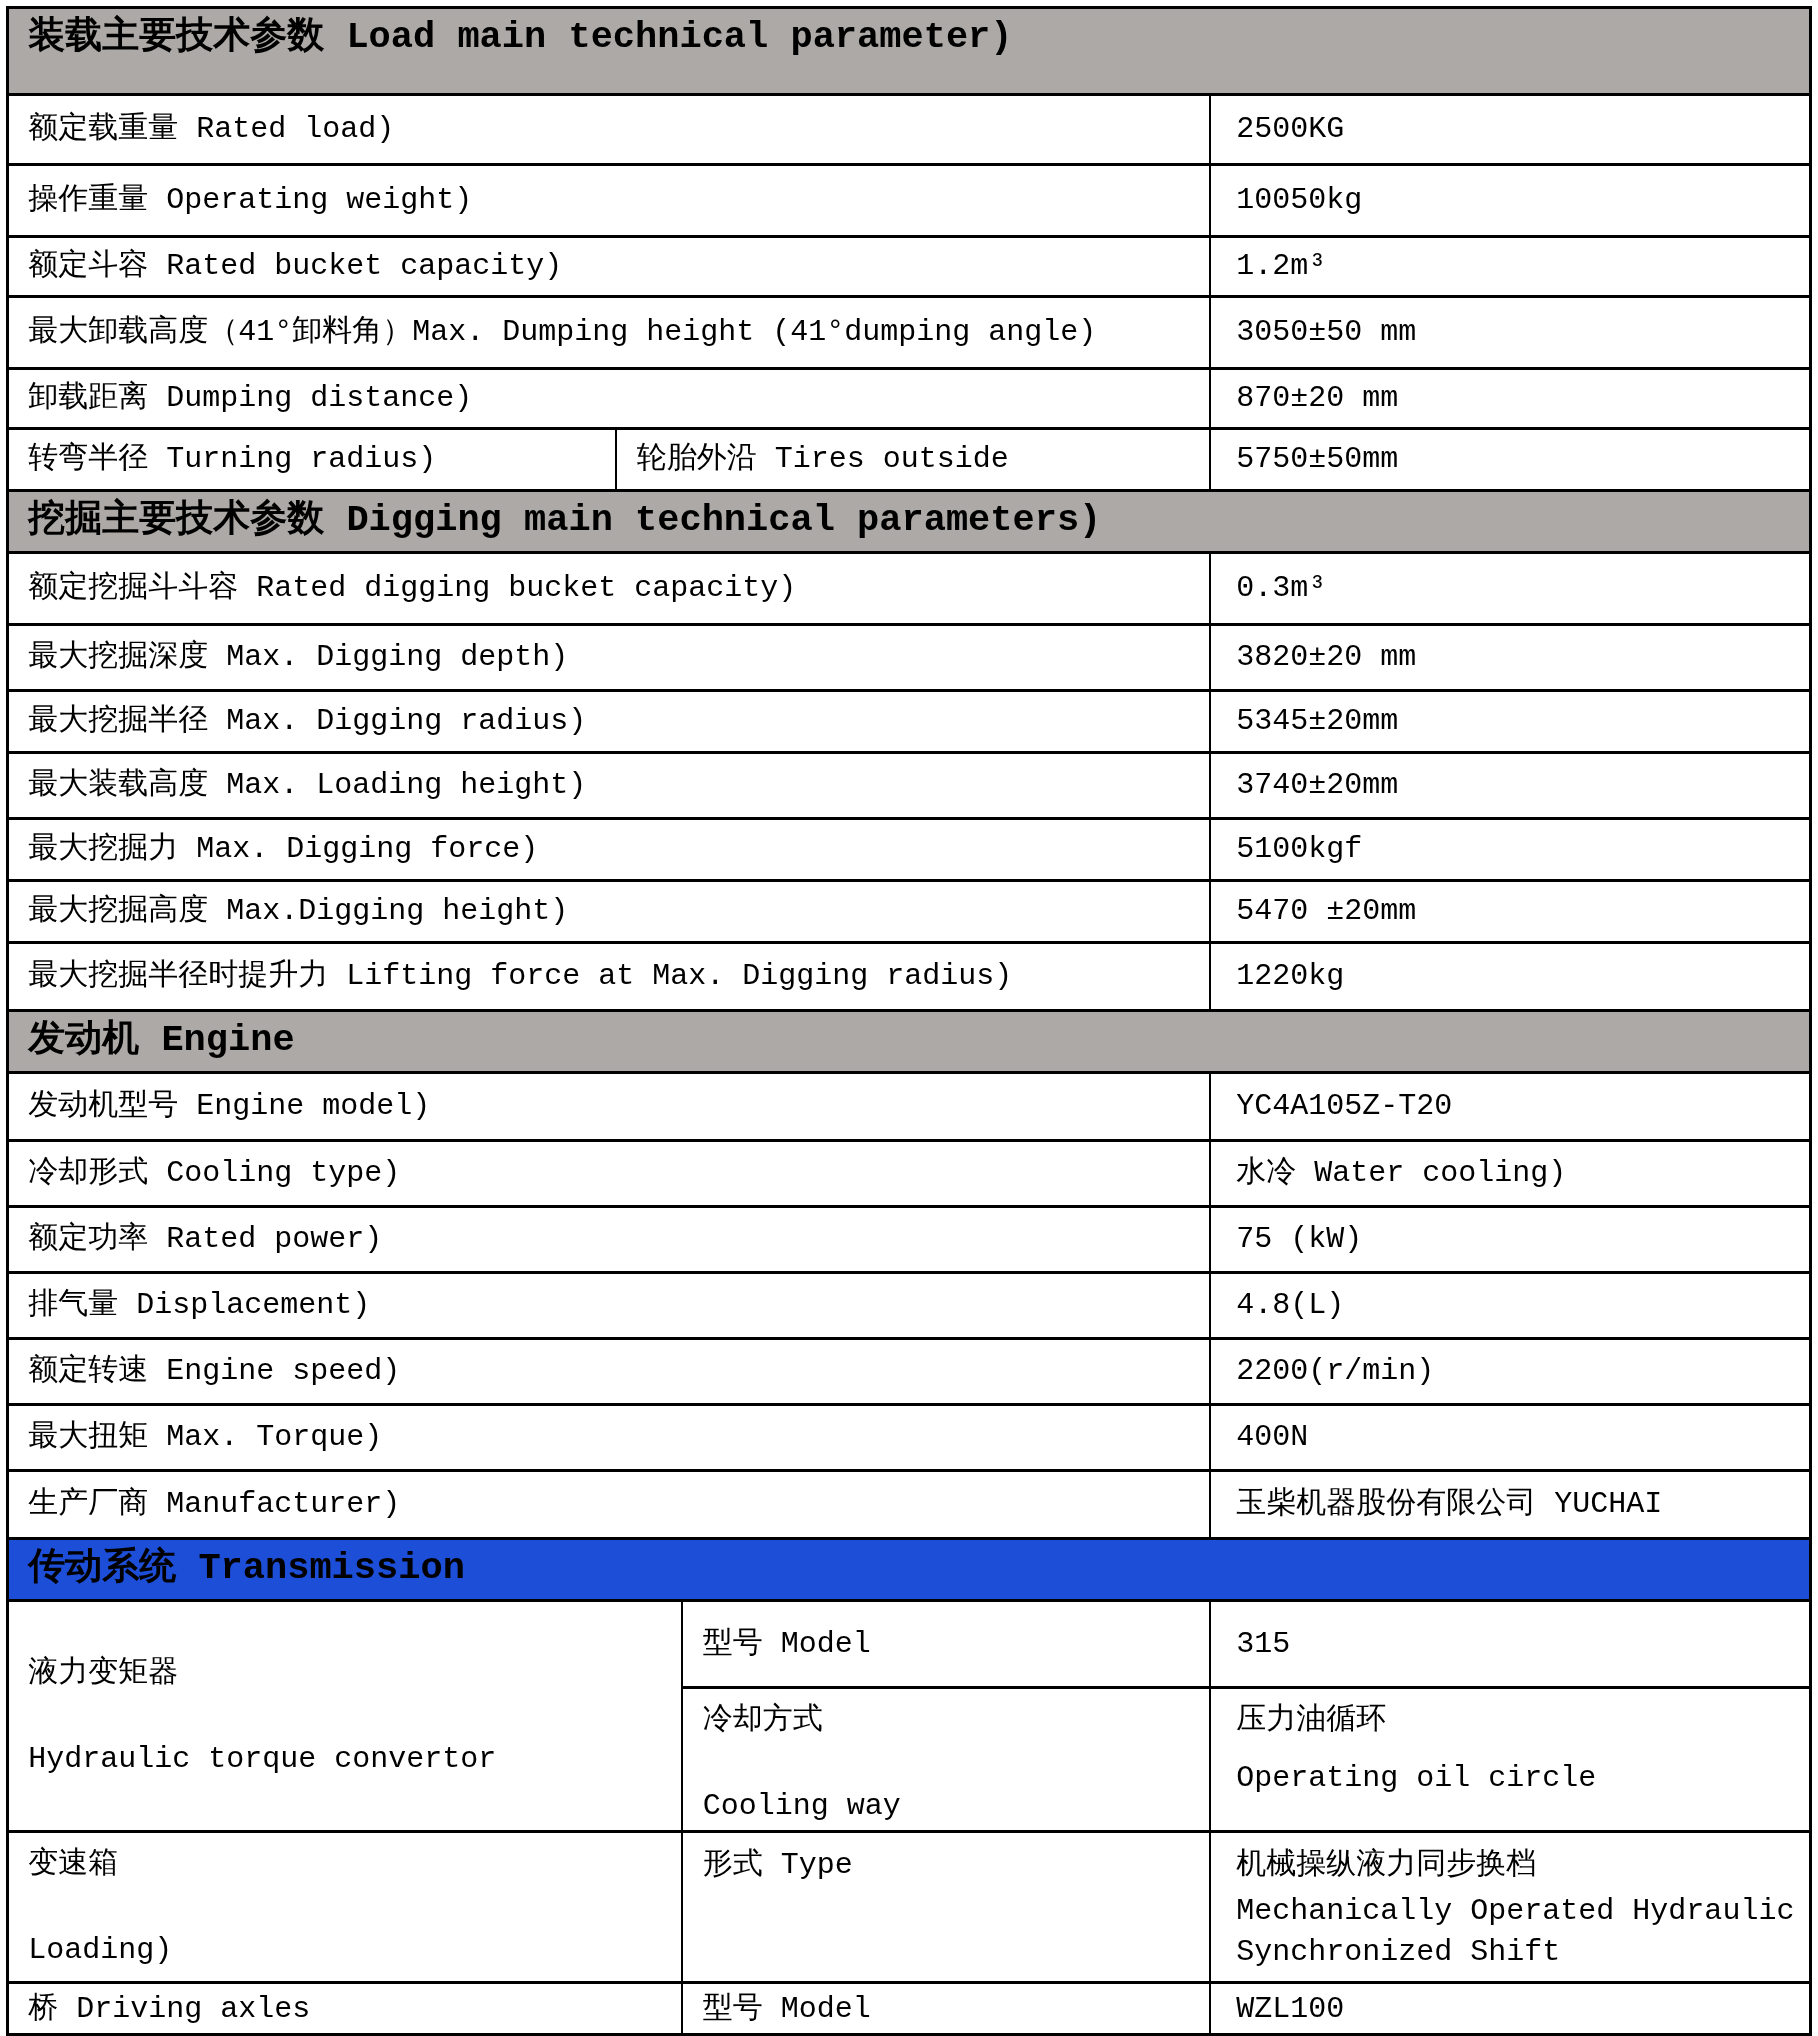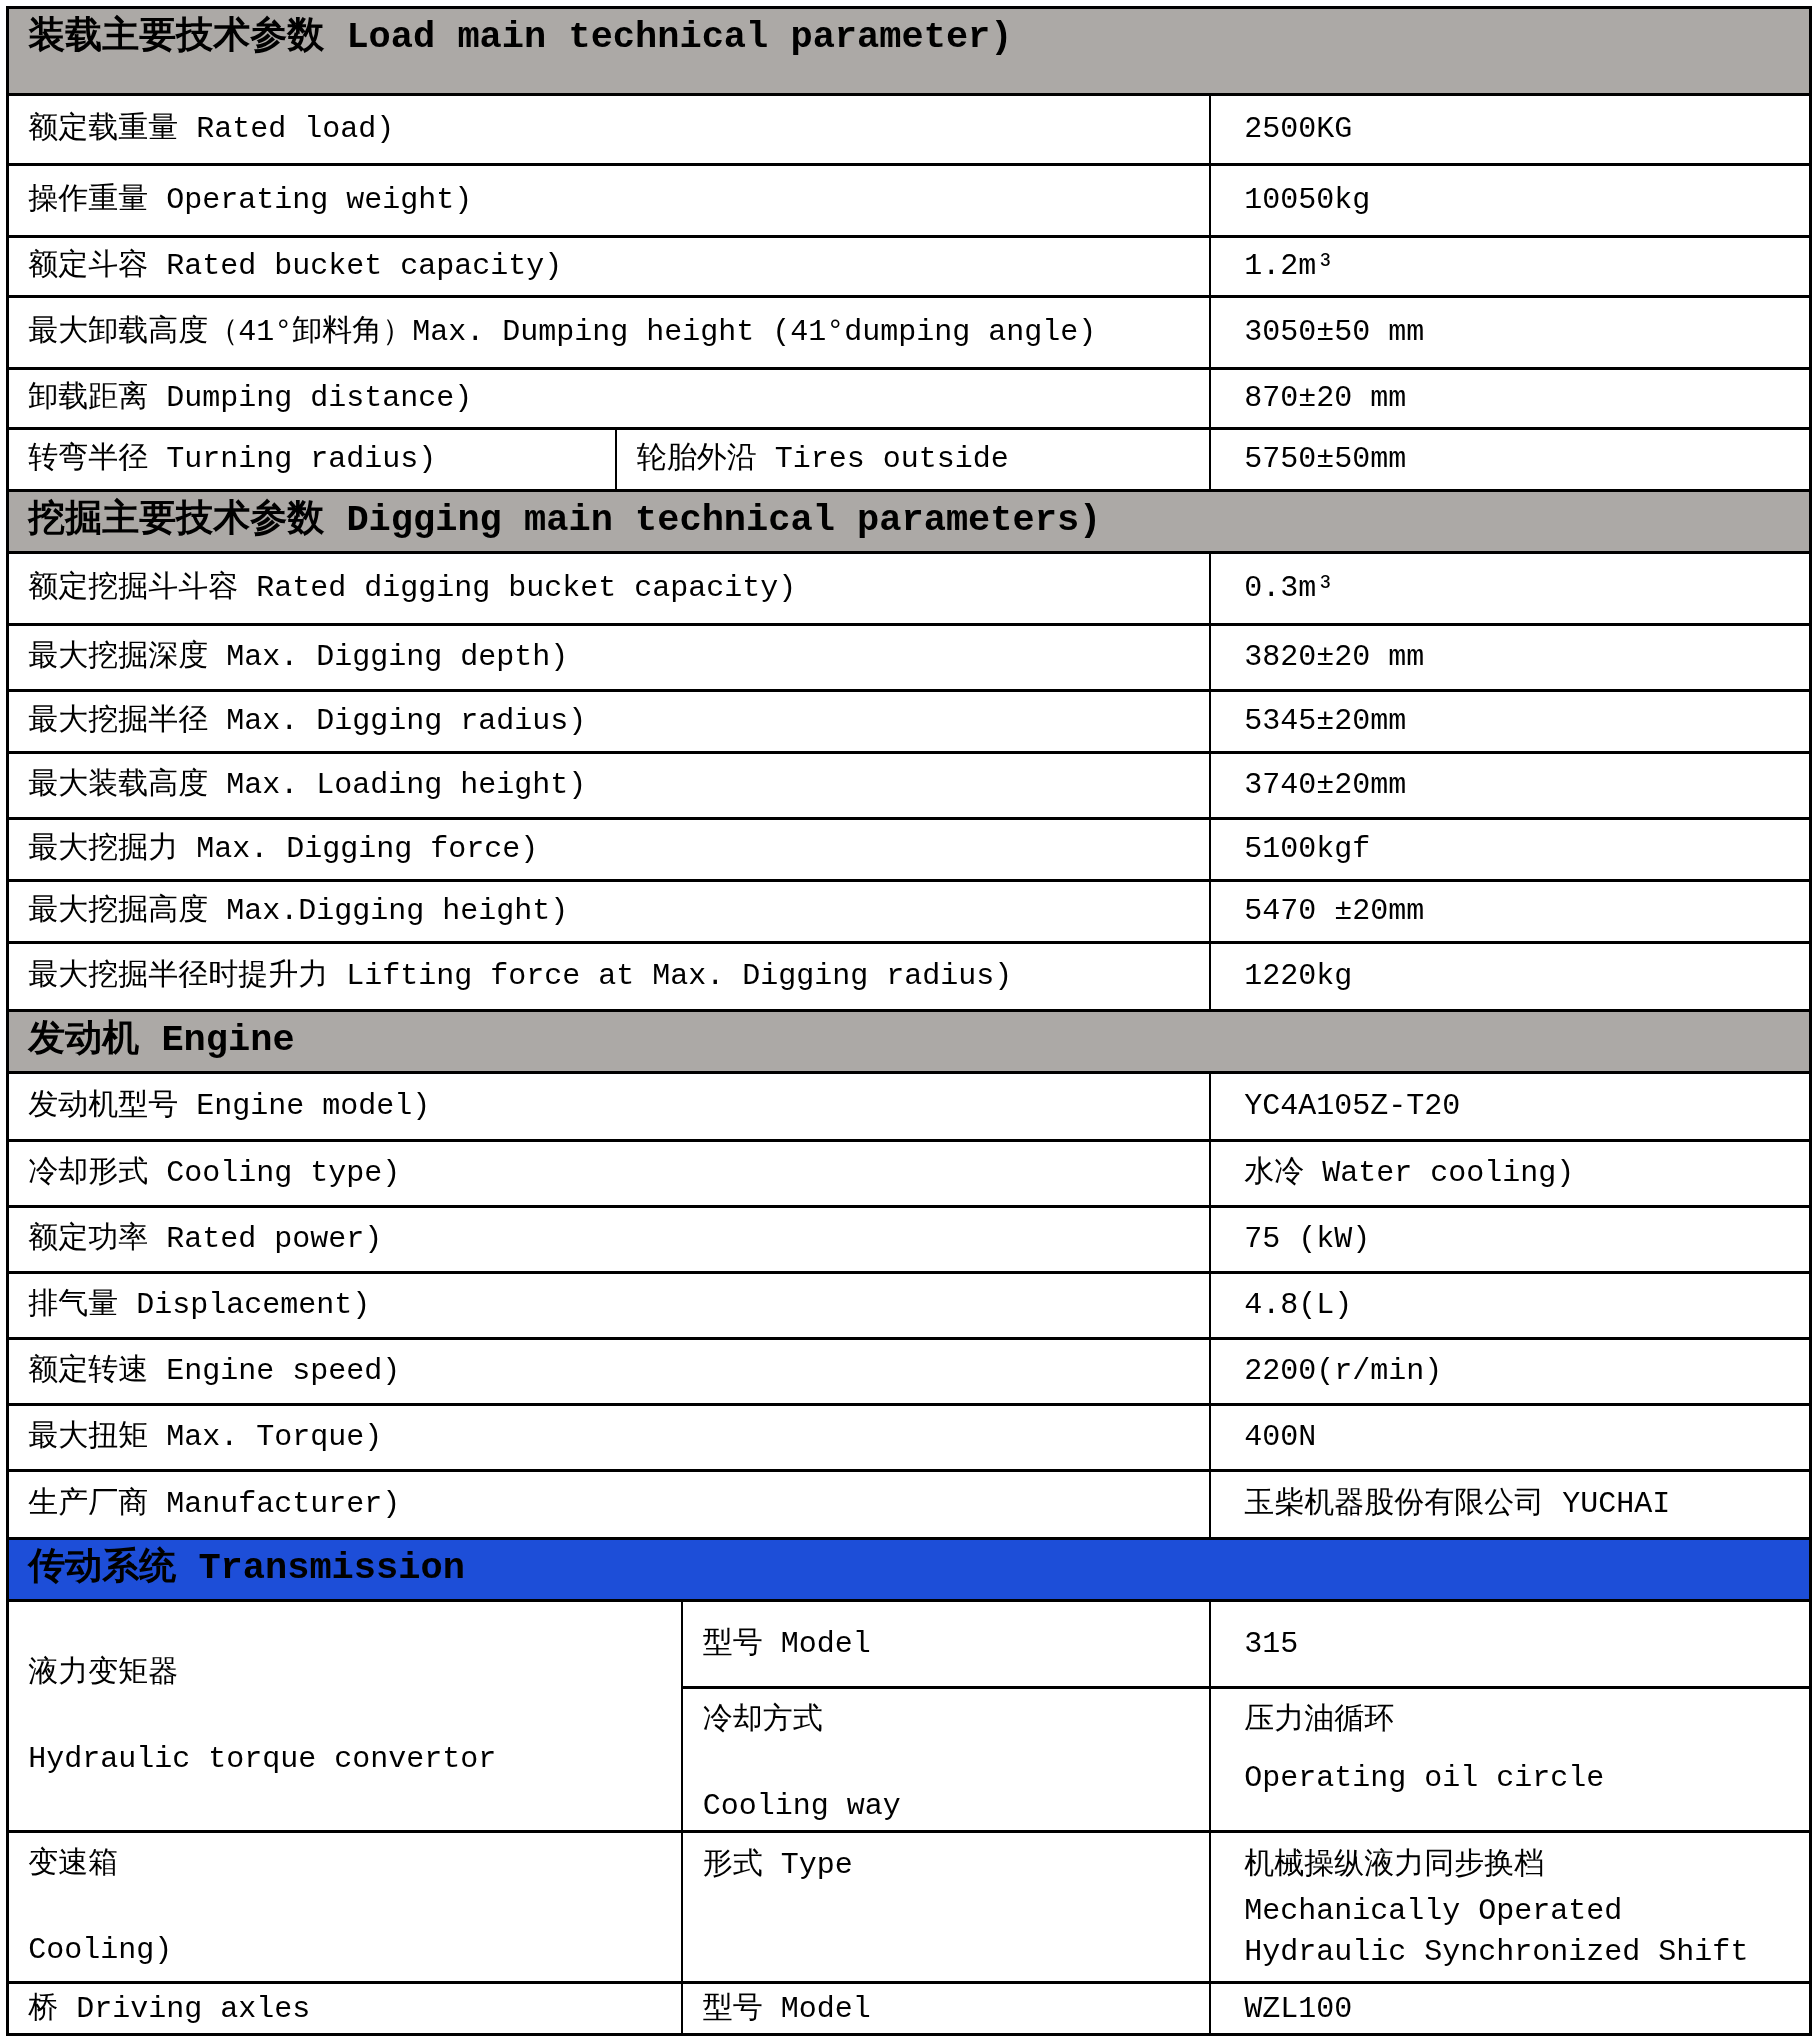--- a/index.html
+++ b/index.html
@@ -40,21 +40,21 @@
   td.section {
     font-size: 37px;
     font-weight: bold;
     padding-left: 19.4px;
   }
   tr.band-first td.section {
     vertical-align: top;
     padding-top: 3.9px;
   }
   td.value {
-    padding-left: 33px;
+    padding-left: 25px;
   }
   td.subtop {
     vertical-align: top;
     padding-top: 11.6px;
     font-family: Liberation Mono, monospace;
   }
   .line + .line {
     margin-top: 17.5px;
   }
   .gap-lines .line + .line {
@@ -190,21 +190,21 @@
       </td>
       <td class="value subtop">
         <div class="line">压力油循环</div>
         <div class="line">Operating oil circle</div>
       </td>
     </tr>
 
     <tr style="height:151px">
       <td colspan="2" class="gap-lines">
         <div class="line">变速箱</div>
-        <div class="line">Cooling)</div>
+        <div class="line">Loading)</div>
       </td>
       <td class="subtop">
         <div class="line">形式 Type</div>
       </td>
       <td class="value subtop">
         <div class="line">机械操纵液力同步换档</div>
         <div class="line" style="margin-top:5.8px">Mechanically Operated Hydraulic Synchronized Shift</div>
       </td>
     </tr>
 

